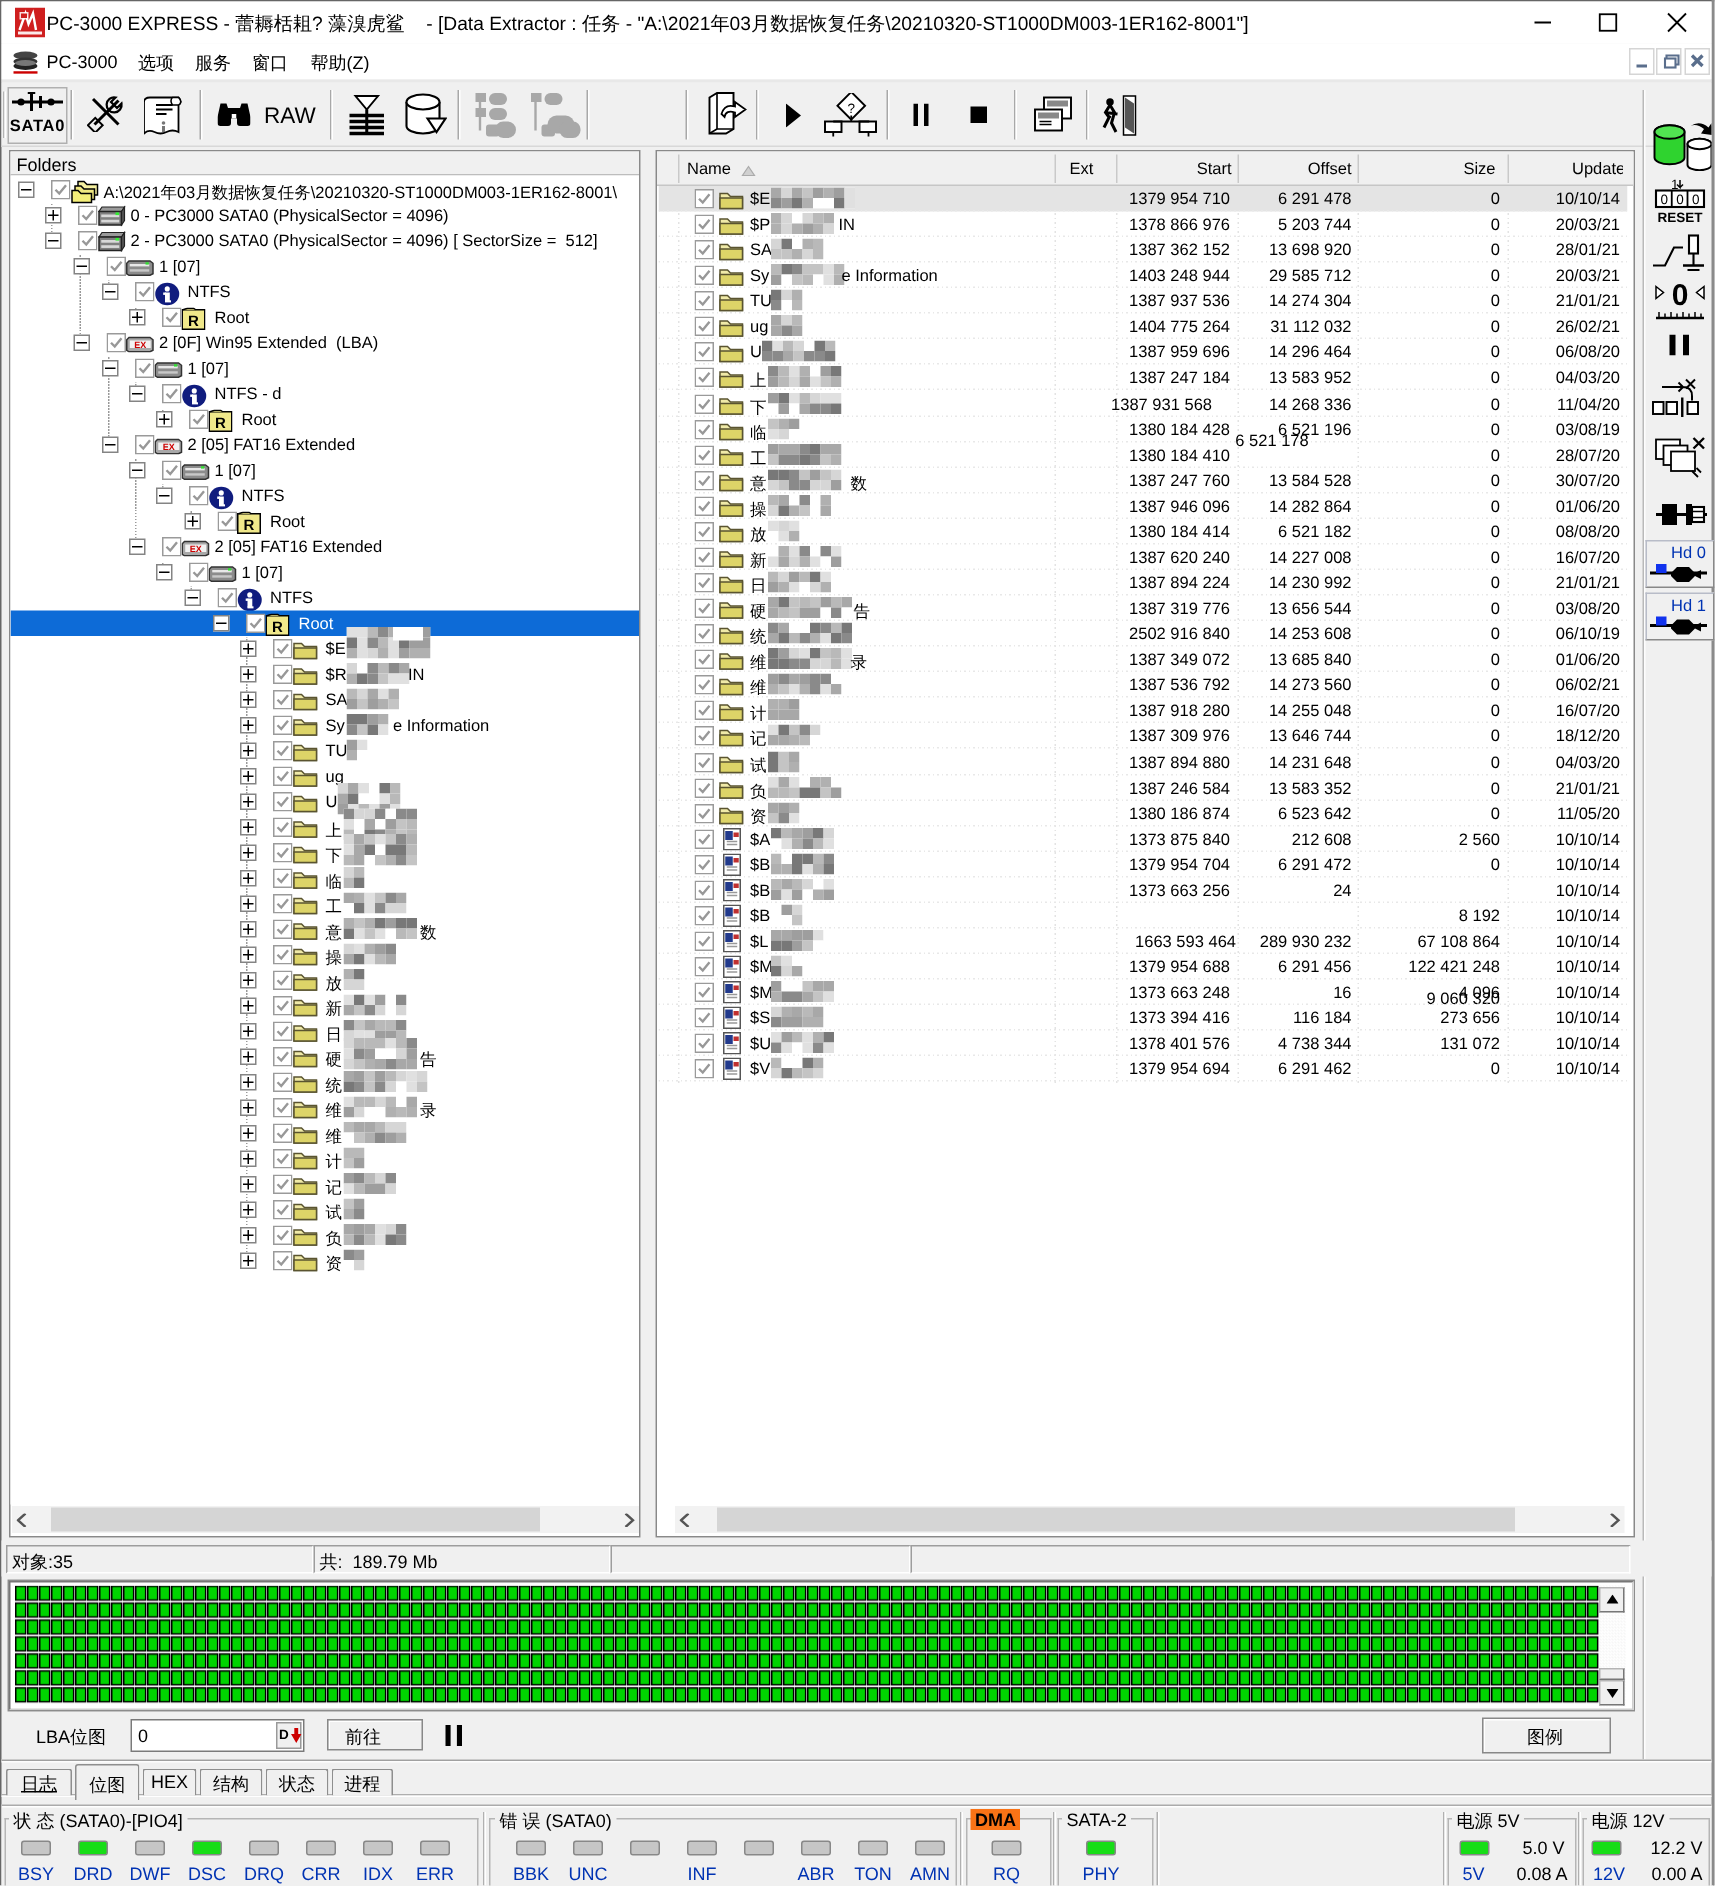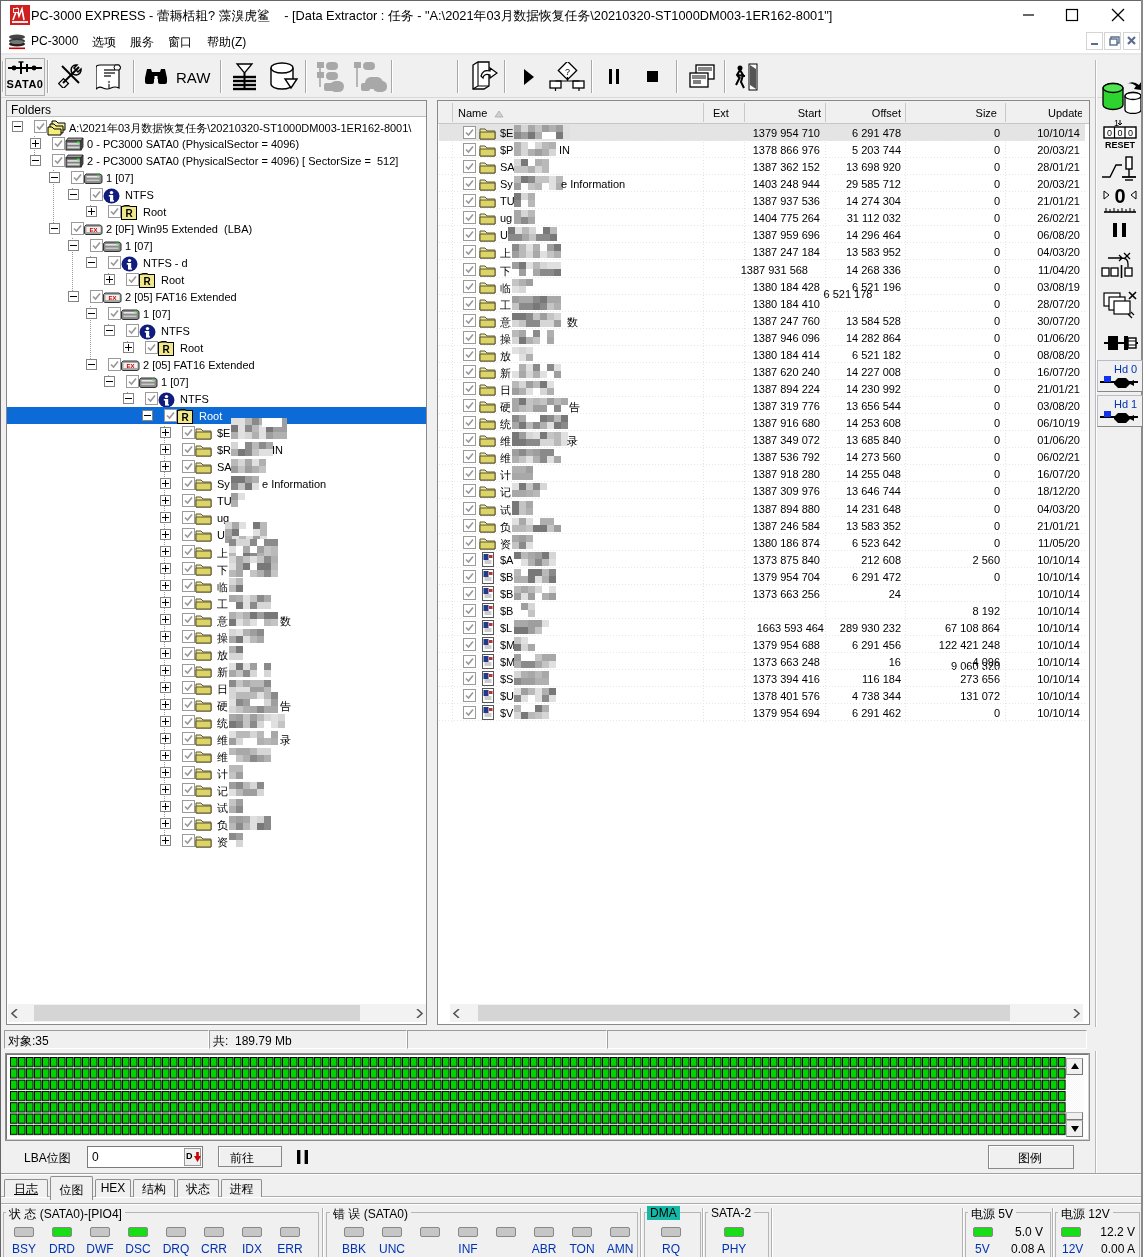--- a/index.html
+++ b/index.html
@@ -1768,21 +1768,21 @@
       <rect x="49" y="0" width="7" height="7" fill="#787878"></rect>
       <rect x="0" y="7" width="7" height="7" fill="#a8a8a8"></rect>
       <rect x="7" y="7" width="7" height="7" fill="#787878"></rect>
       <rect x="14" y="7" width="7" height="7" fill="#b9b9b9"></rect>
       <rect x="21" y="7" width="7" height="7" fill="#8a8a8a"></rect>
       <rect x="28" y="7" width="7" height="7" fill="#b0b0b0"></rect>
       <rect x="35" y="7" width="7" height="7" fill="#e0e0e0"></rect>
       <rect x="42" y="7" width="7" height="7" fill="#787878"></rect>
       <rect x="49" y="7" width="7" height="7" fill="#8a8a8a"></rect>
     </svg>
-    <div class="num" style="left:266px;top:293px;width:115px;">1387 916 680</div>
+    <div class="num" style="left:266px;top:293px;width:115px;">2502 916 840</div>
     <div class="num" style="left:356px;top:293px;width:106px;">14 253 608</div>
     <div class="num" style="left:460px;top:293px;width:101px;">0</div>
     <div class="num" style="left:561px;top:293px;width:80px;">06/10/19</div>
     <div class="a" style="left:0;top:323px;width:646px;height:1px;background-image:repeating-linear-gradient(90deg,#e8e8e8 0 1px,transparent 1px 3px);"></div>
     <svg class="a" style="left:24px;top:309px" width="13" height="13">
 <rect x="0.5" y="0.5" width="12" height="12" fill="#fff" stroke="#9a9a9a"></rect>
 <path d="M3 6.5 L5.5 9 L10 3.5" stroke="#989898" stroke-width="1.6" fill="none"></path>
 </svg>
     <svg class="a" style="left:40px;top:309px" width="17" height="14">
 <path d="M1 3 h5 l2 2 h8 v8 h-15 z" fill="#f0eaa8" stroke="#5a5430" stroke-width="1"></path>
@@ -2328,21 +2328,21 @@
 <div class="a" style="left:221px;top:1179px;width:41px;height:18px;border:1px solid #8e8e8e;border-bottom:none;border-radius:2px 2px 0 0;background:#f0f0f0;"></div>
 <div class="tx" style="left:221px;top:1181px;width:41px;text-align:center;">进程</div>
 <div class="a" style="left:50px;top:1176px;width:43px;height:24px;border:1px solid #8e8e8e;border-bottom:none;border-radius:2px 2px 0 0;background:#f0f0f0;"></div>
 <div class="tx" style="left:50px;top:1182px;width:43px;text-align:center;">位图</div>
 <div class="a" style="left:1px;top:1203px;width:1140px;height:54px;background:#f0f0f0;border-top:1px solid #ababab;box-shadow:inset 0 1px 0 #fff;"></div>
 <div class="a" style="left:3px;top:1212px;width:316px;height:60px;border:1px solid #b5b5b5;border-bottom:none;"></div>
 <div class="tx" style="left:6px;top:1206px;background:#f0f0f0;padding:0 3px;">状 态 (SATA0)-[PIO4]</div>
 <div class="a" style="left:326px;top:1212px;width:312px;height:60px;border:1px solid #b5b5b5;border-bottom:none;"></div>
 <div class="tx" style="left:330px;top:1206px;background:#f0f0f0;padding:0 3px;">错 误 (SATA0)</div>
 <div class="a" style="left:644px;top:1212px;width:57px;height:60px;border:1px solid #b5b5b5;border-bottom:none;"></div>
-<div class="tx" style="left:647px;top:1206px;background:#14b8a6;padding:0 3px;">DMA</div>
+<div class="tx" style="left:647px;top:1206px;background:#f97316;padding:0 3px;font-weight:bold;">DMA</div>
 <div class="a" style="left:705px;top:1212px;width:64px;height:60px;border:1px solid #b5b5b5;border-bottom:none;"></div>
 <div class="tx" style="left:708px;top:1206px;background:#f0f0f0;padding:0 3px;">SATA-2</div>
 <div class="a" style="left:965px;top:1212px;width:86px;height:60px;border:1px solid #b5b5b5;border-bottom:none;"></div>
 <div class="tx" style="left:968px;top:1206px;background:#f0f0f0;padding:0 3px;">电源 5V</div>
 <div class="a" style="left:1055px;top:1212px;width:85px;height:60px;border:1px solid #b5b5b5;border-bottom:none;"></div>
 <div class="tx" style="left:1058px;top:1206px;background:#f0f0f0;padding:0 3px;">电源 12V</div>
 <div class="a" style="left:322px;top:1208px;width:1px;height:49px;background:#b0b0b0;"></div>
 <div class="a" style="left:323px;top:1208px;width:1px;height:49px;background:#fff;"></div>
 <div class="a" style="left:640px;top:1208px;width:1px;height:49px;background:#b0b0b0;"></div>
 <div class="a" style="left:641px;top:1208px;width:1px;height:49px;background:#fff;"></div>

